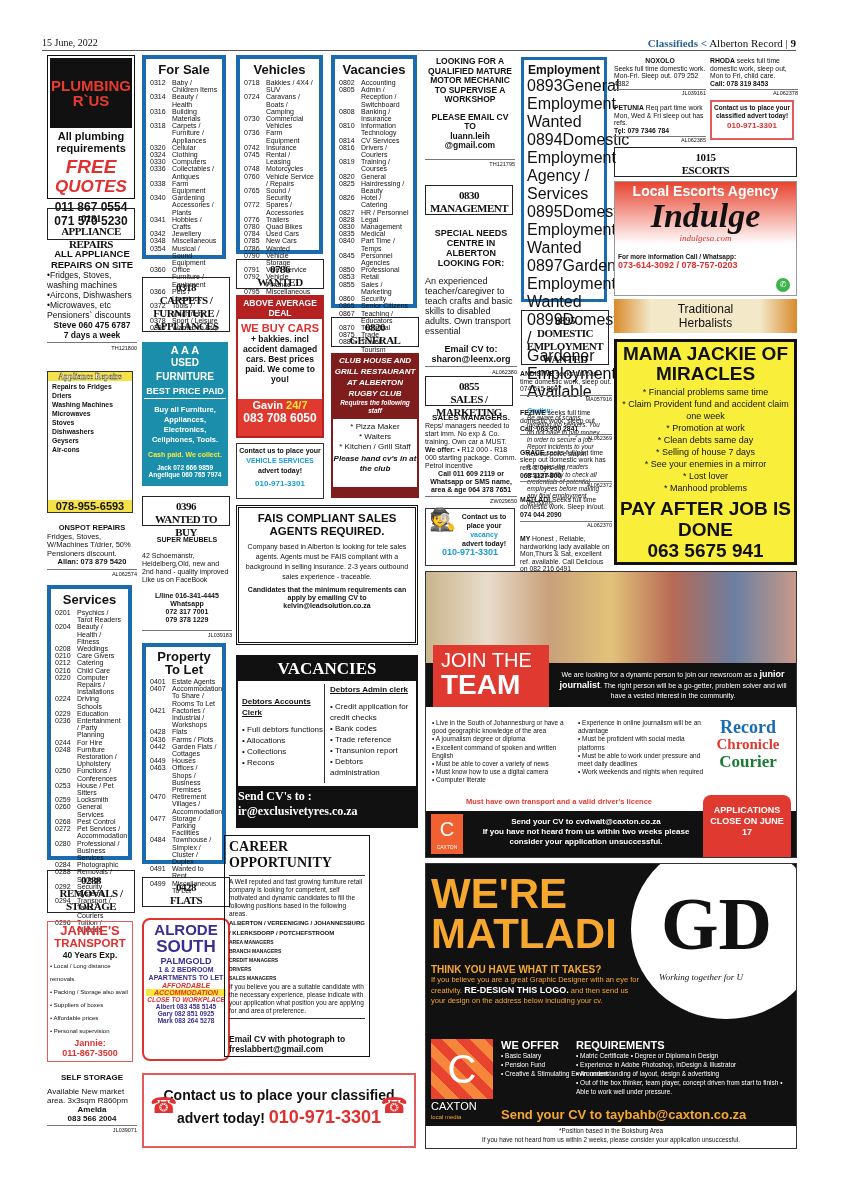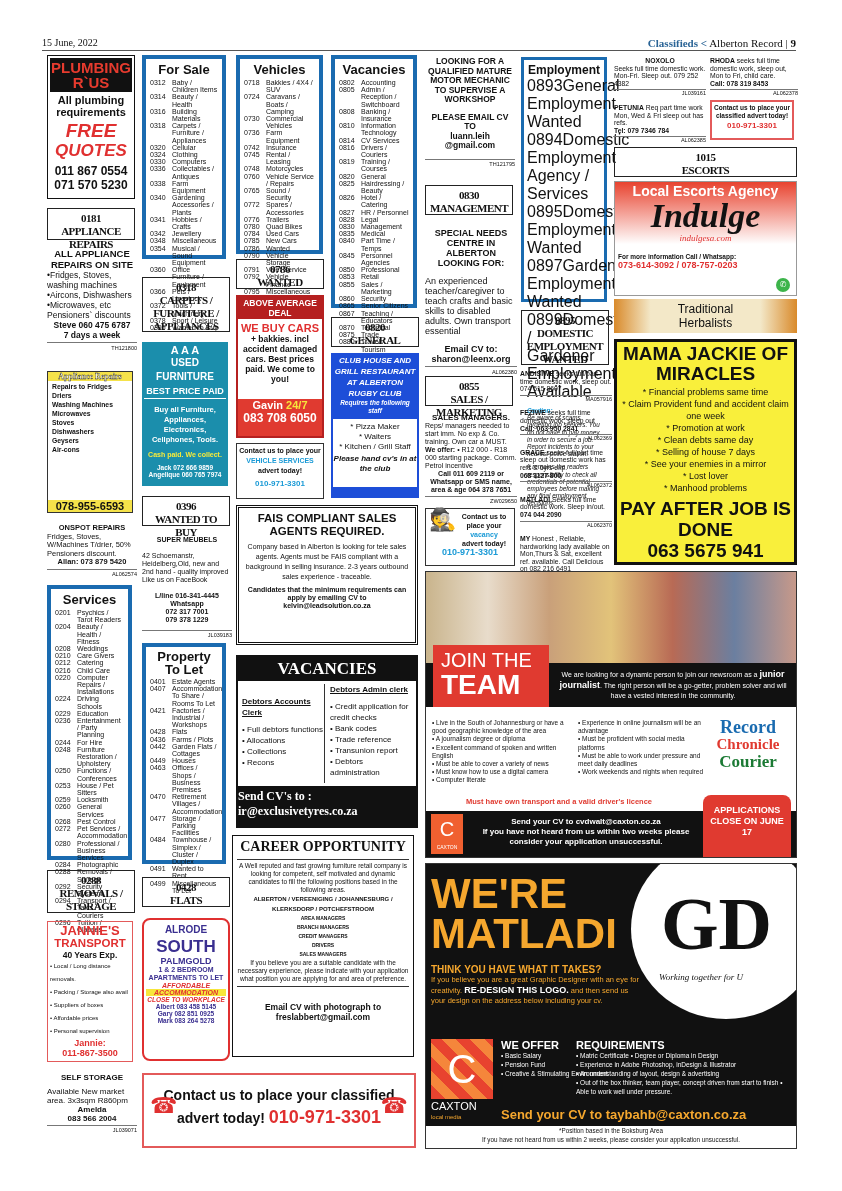--- a/index.html
+++ b/index.html
@@ -22,21 +22,21 @@
 .blu{color:#1a9ad6}
 </style>
 </head>
 <body>
 
 <div class="abs hdr-date">15 June, 2022</div>
 <div class="abs hdr-right"><span class="cls">Classifieds</span> <span class="cls">&lt;</span> <span>Alberton Record</span> | <b>9</b></div>
 <div class="abs hdr-line"></div>
 
 <div class="abs" style="left:47px;top:55px;width:88px;height:144px;border:1.5px solid #111;text-align:center">
-  <div style="background:#111;color:#e63b2e;font-weight:bold;font-size:15px;line-height:15px;padding:2px 0;margin:2px">PLUMBING R`US</div>
+  <div style="background:#111;color:#e63b2e;font-weight:bold;font-size:15px;line-height:15px;padding:20px 0;margin:2px">PLUMBING R`US</div>
   <div class="b" style="font-size:11px;line-height:12px;margin-top:2px">All plumbing requirements</div>
   <div class="b red" style="font-size:19px;font-style:italic;line-height:20px;margin-top:3px">FREE</div>
   <div class="b red" style="font-size:17px;font-style:italic;line-height:19px">QUOTES</div>
   <div class="b" style="font-size:12px;margin-top:4px">011 867 0554</div>
   <div class="b" style="font-size:12px">071 570 5230</div>
 </div>
 <div class="abs cat" style="left:47px;top:208px;width:88px;height:32px">
     <div>0181</div>
     <div>APPLIANCE REPAIRS</div>
   </div>
@@ -359,21 +359,21 @@
         <span class="c">0499</span>
         <span>Miscellaneous To Let</span>
       </div>
     </div>
   </div>
 <div class="abs cat" style="left:142px;top:877px;width:88px;height:30px">
     <div>0428</div>
     <div>FLATS</div>
   </div>
 <div class="abs" style="left:142px;top:918px;width:88px;height:143px;border:2px solid #e03030;border-radius:8px;text-align:center;padding:2px;color:#3a2f90;font-weight:bold">
-  <div style="font-size:10px;line-height:16px">ALRODE</div>
+  <div style="font-size:15px;line-height:16px">ALRODE</div>
   <div style="font-size:17px;line-height:18px">SOUTH</div>
   <div style="font-size:9px">PALMGOLD</div>
   <div style="font-size:7px;line-height:8px">1 &amp; 2 BEDROOM APARTMENTS TO LET</div>
   <div class="red" style="font-size:7px;font-style:italic">AFFORDABLE</div>
   <div class="red" style="font-size:7px;font-style:italic;background:#f7e63b">ACCOMMODATION</div>
   <div class="red" style="font-size:6.5px;font-style:italic">CLOSE TO WORKPLACE</div>
   <div style="font-size:6.5px">Albert 083 458 5145</div>
   <div style="font-size:6.5px">Gary 082 851 0925</div>
   <div style="font-size:6.5px">Mark 083 264 5278</div>
 </div>
@@ -506,21 +506,21 @@
         <div>• <span>Trade reference</span></div>
         <div>• <span>Transunion report</span></div>
         <div>• <span>Debtors administration</span></div>
     </div>
   </div>
   <div style="background:#111;color:#fff;font-family:'Liberation Serif',serif;font-weight:bold;padding:3px 0;height:40px">
     <div style="font-size:12px">Send CV's to :</div>
     <div style="font-size:12px">ir@exclusivetyres.co.za</div>
   </div>
 </div>
-<div class="abs" style="left:232px;top:835px;width:182px;height:222px;border:1.5px solid #111;text-align:center;padding:3px 4px">
+<div class="abs" style="left:224px;top:835px;width:146px;height:222px;border:1.5px solid #111;padding:3px 4px">
   <div style="font-family:'Liberation Serif',serif;font-weight:bold;font-size:14px;line-height:16px">CAREER OPPORTUNITY</div>
   <div style="font-size:6.5px;line-height:8px;margin-top:4px;border-top:1px solid #333;padding-top:2px">A Well reputed and fast growing furniture retail company is looking for competent, self motivated and dynamic candidates to fill the following positions based in the following areas.</div>
   <div class="b" style="font-size:6px;line-height:10px">ALBERTON / VEREENIGING / JOHANNESBURG / KLERKSDORP / POTCHEFSTROOM</div>
   <div class="b" style="font-size:5px;line-height:9px">
     <div>AREA MANAGERS</div>
       <div>BRANCH MANAGERS</div>
       <div>CREDIT MANAGERS</div>
       <div>DRIVERS</div>
       <div>SALES MANAGERS</div>
   </div>
@@ -635,21 +635,21 @@
       <div class="row">
         <span class="c">0885</span>
         <span>Work Overseas</span>
       </div>
     </div>
   </div>
 <div class="abs cat" style="left:331px;top:317px;width:88px;height:30px">
     <div>0820</div>
     <div>GENERAL</div>
   </div>
-<div class="abs" style="left:331px;top:353px;width:88px;height:145px;background:#1d4ed8;text-align:center;padding:2px">
+<div class="abs" style="left:331px;top:353px;width:88px;height:145px;background:#7f1d1d;text-align:center;padding:2px">
   <div style="color:#fff;font-weight:bold;font-style:italic;font-size:8px;line-height:11px">CLUB HOUSE AND GRILL RESTAURANT AT ALBERTON RUGBY CLUB</div>
   <div style="color:#fff;font-weight:bold;font-style:italic;font-size:6.5px;line-height:8px">Requires the following staff</div>
   <div style="background:#fff;margin-top:4px;height:68px;padding-top:3px;font-size:8px;line-height:10px">
     <div>* Pizza Maker</div>
       <div>* Waiters</div>
       <div>* Kitchen / Grill Staff</div>
     <div class="b" style="font-style:italic;font-size:8px;margin-top:2px">Please hand cv's in at the club</div>
   </div>
 </div>
 

